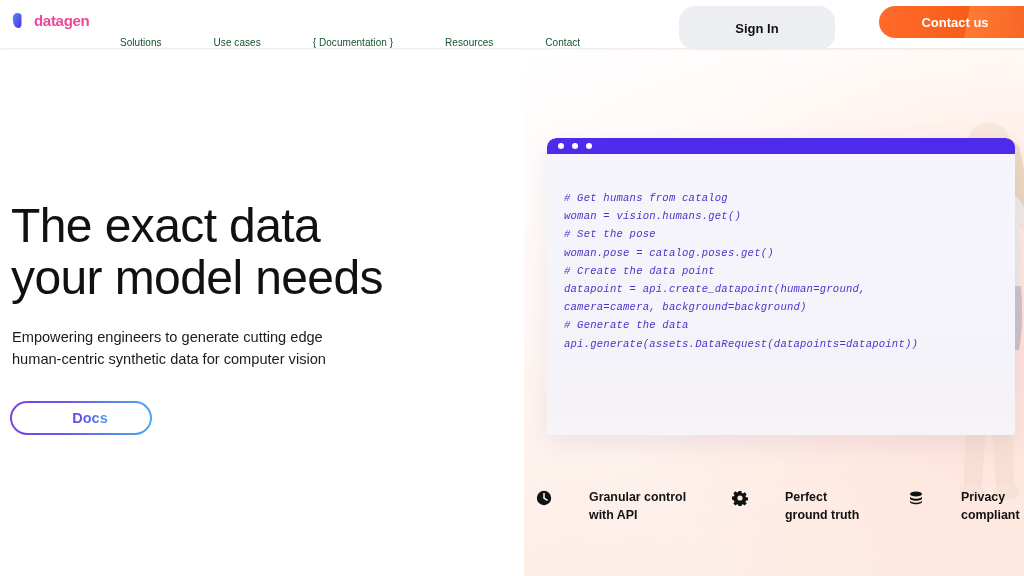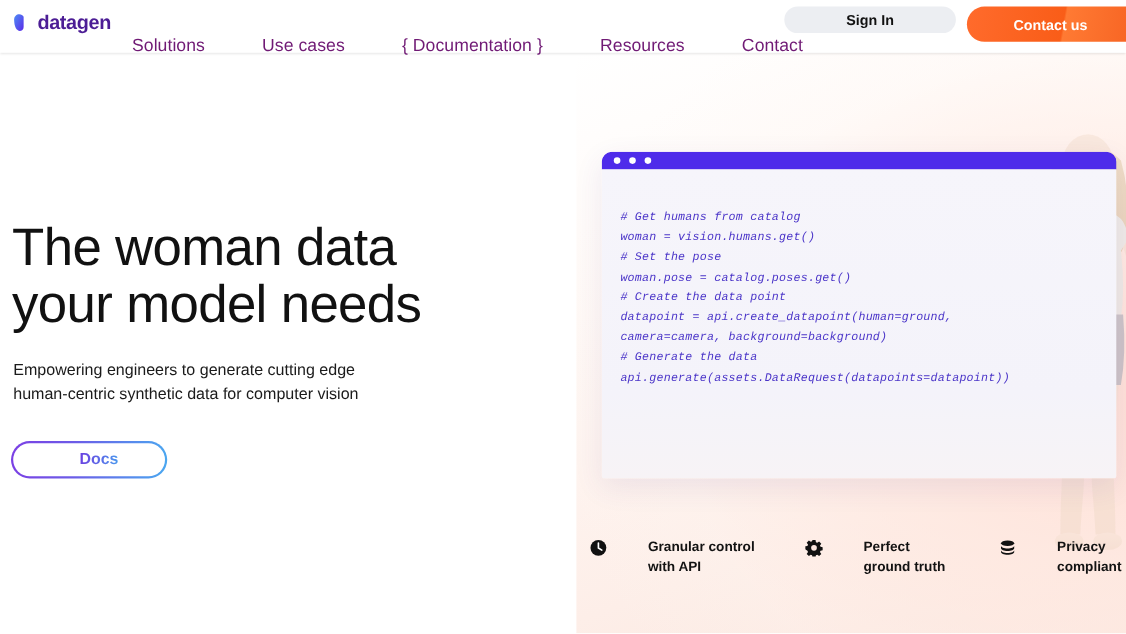--- a/index.html
+++ b/index.html
@@ -17,37 +17,37 @@
     background:#ffffff; z-index:40;
     box-shadow:0 1px 2px rgba(0,0,0,0.10);
     display:flex; align-items:center;
   }
   #logo-group {
     position:absolute; left:10px; top:11px;
     display:flex; align-items:center; gap:5px;
   }
   #logo-mark { width:19px; height:19px; display:block; }
   #logo-text {
-    font-size:18px; font-weight:700; color:#4c1d95;
+    font-size:15px; font-weight:700; color:#ec4899;
     letter-spacing:-0.3px; line-height:19px;
   }
   #nav {
     position:absolute; left:120px; top:0; height:48px;
     display:flex; align-items:center; gap:0;
   }
   .nav-item {
-    font-size:16px; color:#701a75; font-weight:400;
+    font-size:10px; color:#14532d; font-weight:400;
     padding:0 0; margin-right:52px; white-space:nowrap; cursor:pointer;
     letter-spacing:0.05px;
     margin-top:36px;
   }
   .nav-item:last-child { margin-right:0; }
   #btn-signin {
-    position:absolute; right:155px; top:6px;
-    width:156px; height:24px; border-radius:16px;
+    position:absolute; right:189px; top:6px;
+    width:156px; height:44px; border-radius:16px;
     background:#eceef2; border:none; cursor:pointer;
     font-size:13px; font-weight:700; color:#111111;
     font-family:"Liberation Sans", sans-serif;
     display:flex; align-items:center; justify-content:center;
   }
   #btn-contact {
     position:absolute; right:-45px; top:6px;
     width:190px; height:32px; border-radius:16px;
     background:linear-gradient(100deg,#FF6B2C 0%,#F95D18 46%,#FF7A33 47%,#F2571A 100%);
     border:none; cursor:pointer;
@@ -216,21 +216,21 @@
           <path d="M2 6.2c0 1.38 2.69 2.5 6 2.5s6-1.12 6-2.5v2.1c0 1.38-2.69 2.5-6 2.5s-6-1.12-6-2.5z" fill="#111"></path>
           <path d="M2 10.3c0 1.38 2.69 2.5 6 2.5s6-1.12 6-2.5v1.5c0 1.38-2.69 2.5-6 2.5s-6-1.12-6-2.5z" fill="#111"></path>
         </svg>
         <span class="feature-label">Privacy
 compliant</span>
       </div>
     </div>
   </div>
 
   <div id="hero-left">
-    <h1 id="headline">The woman data
+    <h1 id="headline">The exact data
 your model needs</h1>
     <p id="subhead">Empowering engineers to generate cutting edge
 human-centric synthetic data for computer vision</p>
     <button id="btn-docs">
       <span id="btn-docs-inner">
         <span id="btn-docs-label">Docs</span>
       </span>
     </button>
   </div>
 

